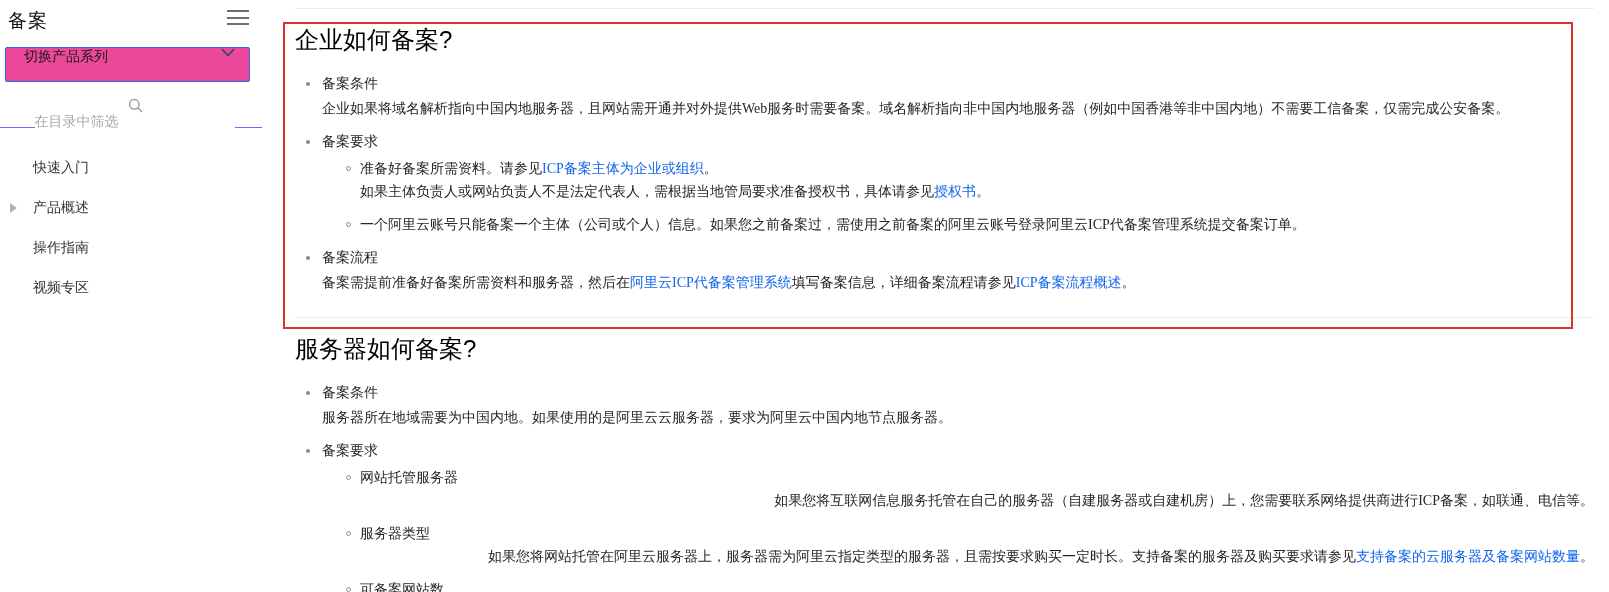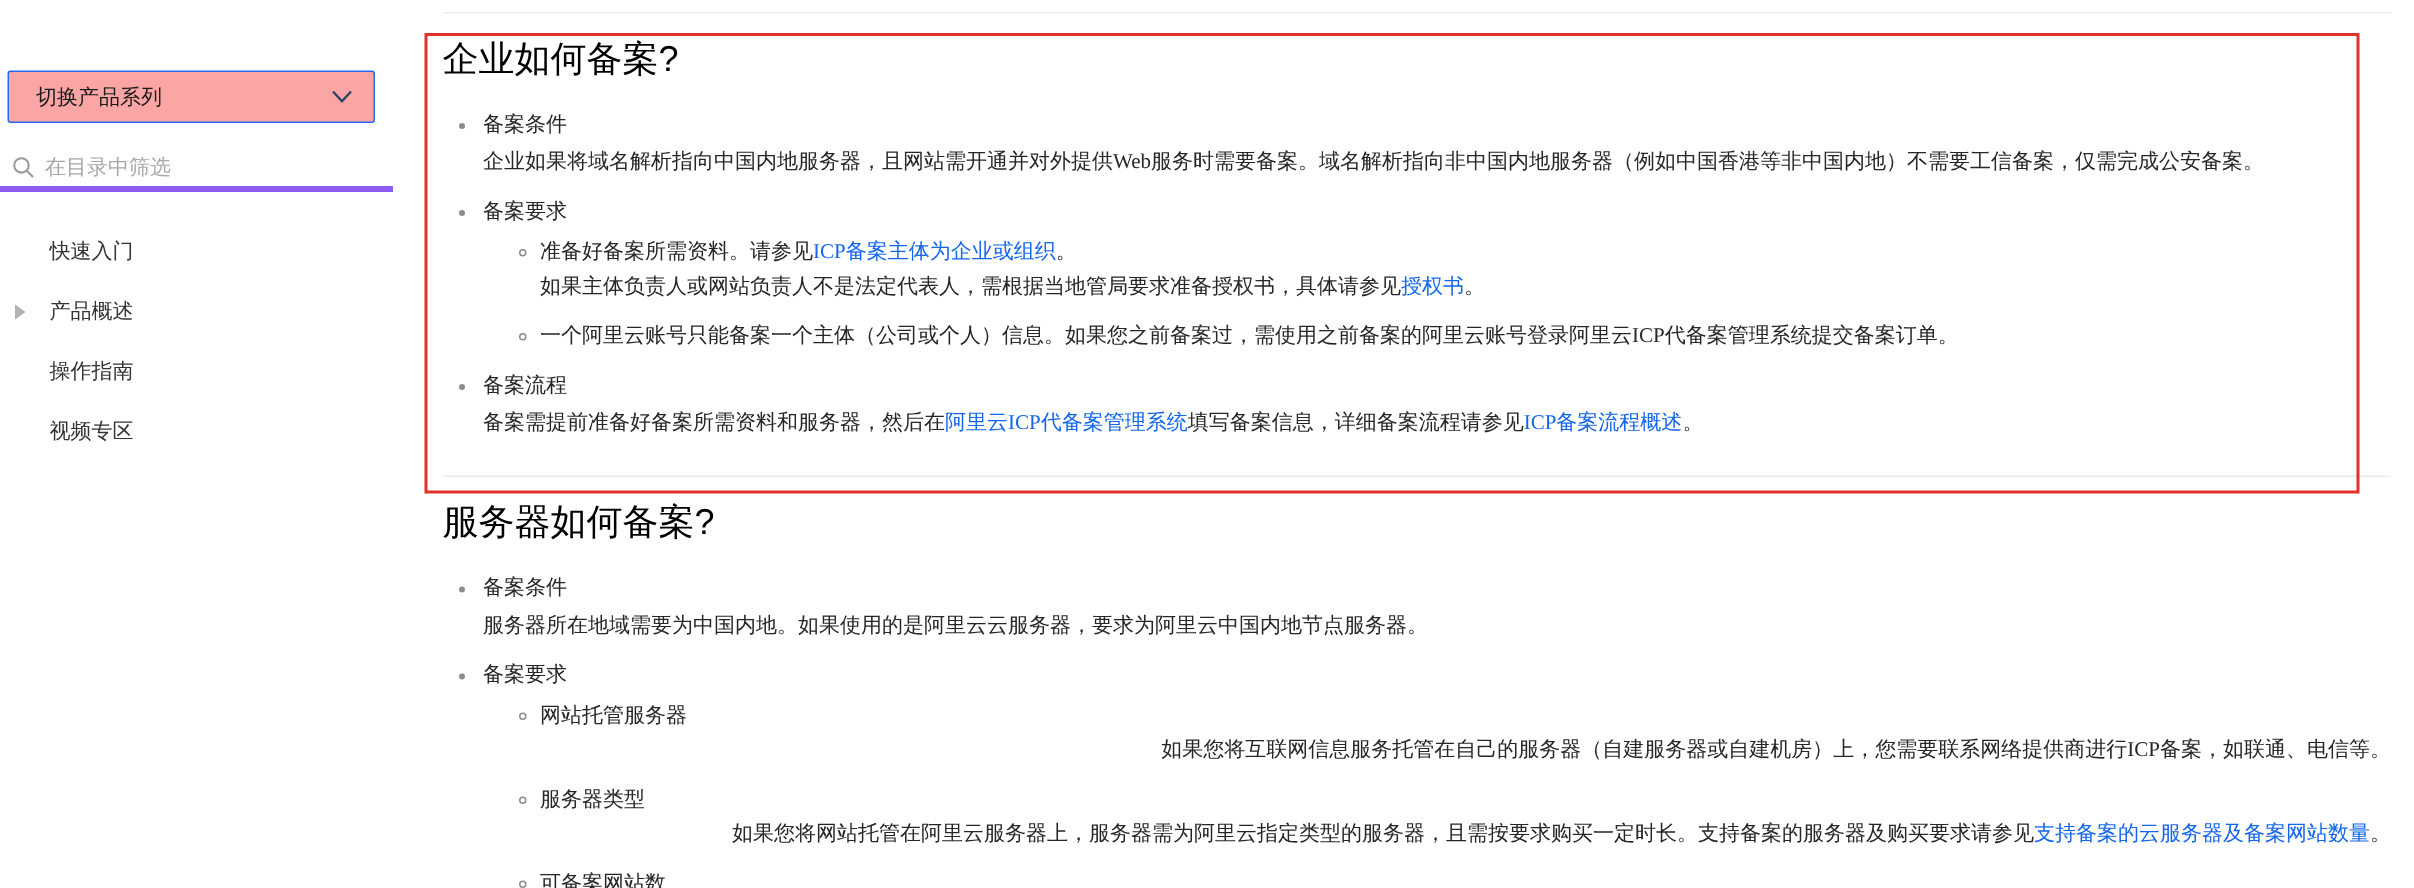--- a/index.html
+++ b/index.html
@@ -34,33 +34,33 @@
     cursor: pointer;
     display: flex; flex-direction: column; justify-content: space-between;
   }
   .hamburger i { display: block; height: 2px; background: #6e6e6e; }
 
   .product-select {
     position: absolute; left: 5px; top: 47px;
     width: 245px; height: 35px;
     border: 1px solid #2468F2;
     border-radius: 2px;
-    display: flex; align-items: center;
+    display: flex; 
     padding: 0 14px 0 18px;
     cursor: pointer;
-    background: #fca5a5;
+    background: #ec4899;
   }
   .product-select-label { font-size: 14px; color: #1a1a1a; flex: 1; }
   .select-chevron { width: 14px; height: 9px; }
 
   .search-row {
     position: absolute; left: 0; top: 98px;
     width: 262px; height: 30px;
-    border-bottom: 4px solid #8b5cf6;
-    display: flex; align-items: center;
+    border-bottom: 1px solid #8b5cf6;
+    display: flex; align-items: center; flex-direction: column;
   }
   .search-icon { margin-left: 8px; width: 15px; height: 15px; flex: none; }
   .search-input {
     border: none; outline: none;
     font-size: 14px; color: #333;
     margin-left: 7px; width: 200px;
     font-family: "Liberation Sans", "DejaVu Sans", sans-serif;
   }
   .search-input::placeholder { color: #a8a8a8; }
 
@@ -126,20 +126,28 @@
     left: 283px; top: 22px;
     width: 1290px; height: 307px;
     border: 2px solid #E0312B;
     pointer-events: none;
   }
 </style>
 </head>
 <body>
 
 <aside class="sidebar">
+  <div class="sidebar-header">
+    <span class="sidebar-title">备案</span>
+    <span class="hamburger">
+        <i></i>
+        <i></i>
+        <i></i>
+      </span>
+  </div>
 
   <div class="product-select">
     <span class="product-select-label">切换产品系列</span>
     <svg class="select-chevron" viewBox="0 0 14 9">
       <polyline points="1,1 7,7.5 13,1" fill="none" stroke="#2F4468" stroke-width="1.6"></polyline>
     </svg>
   </div>
 
   <div class="search-row">
     <svg class="search-icon" viewBox="0 0 15 15">

